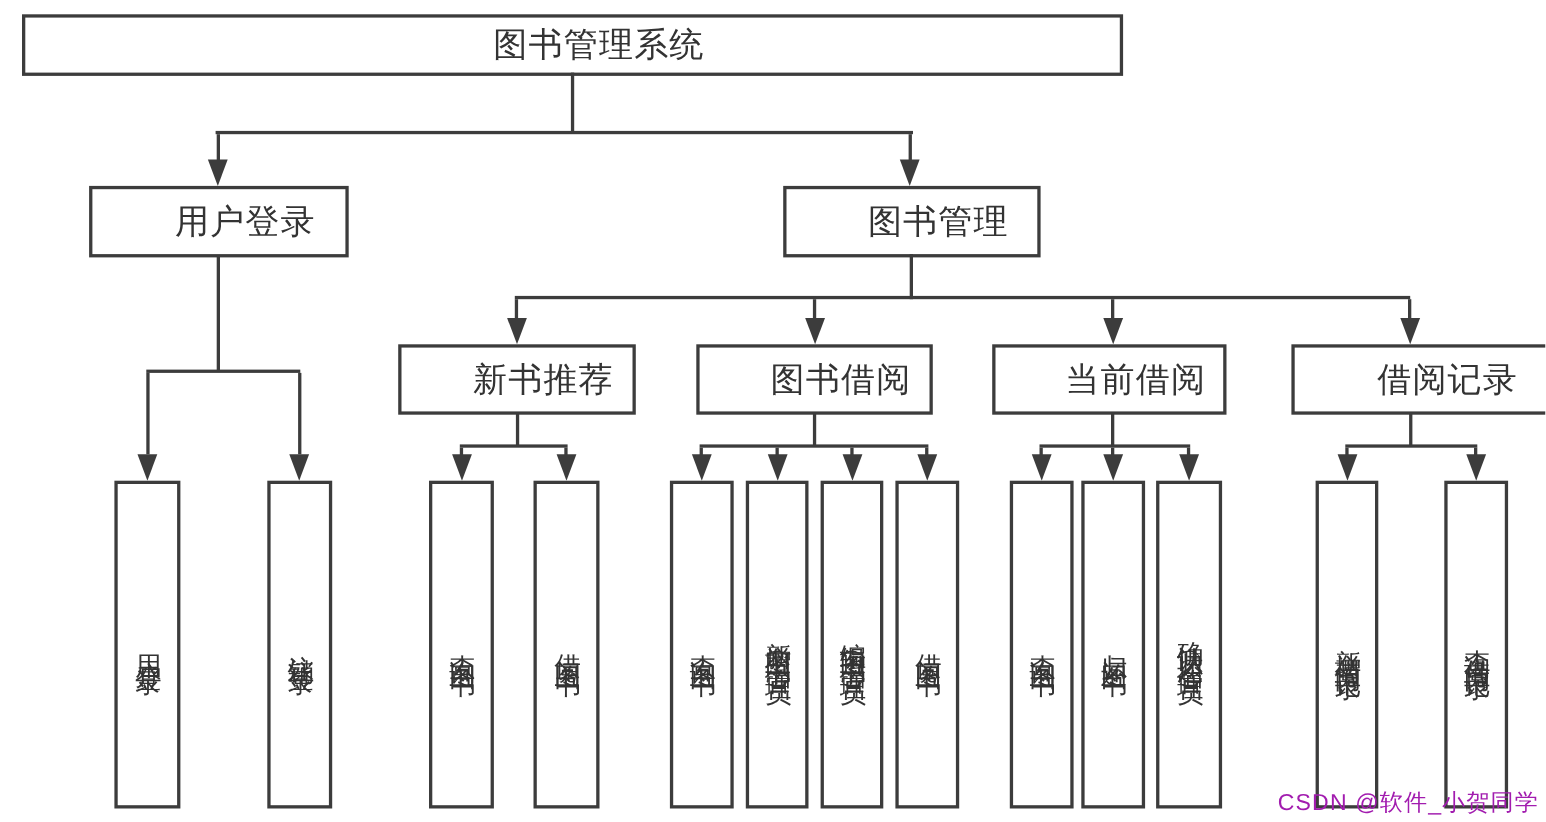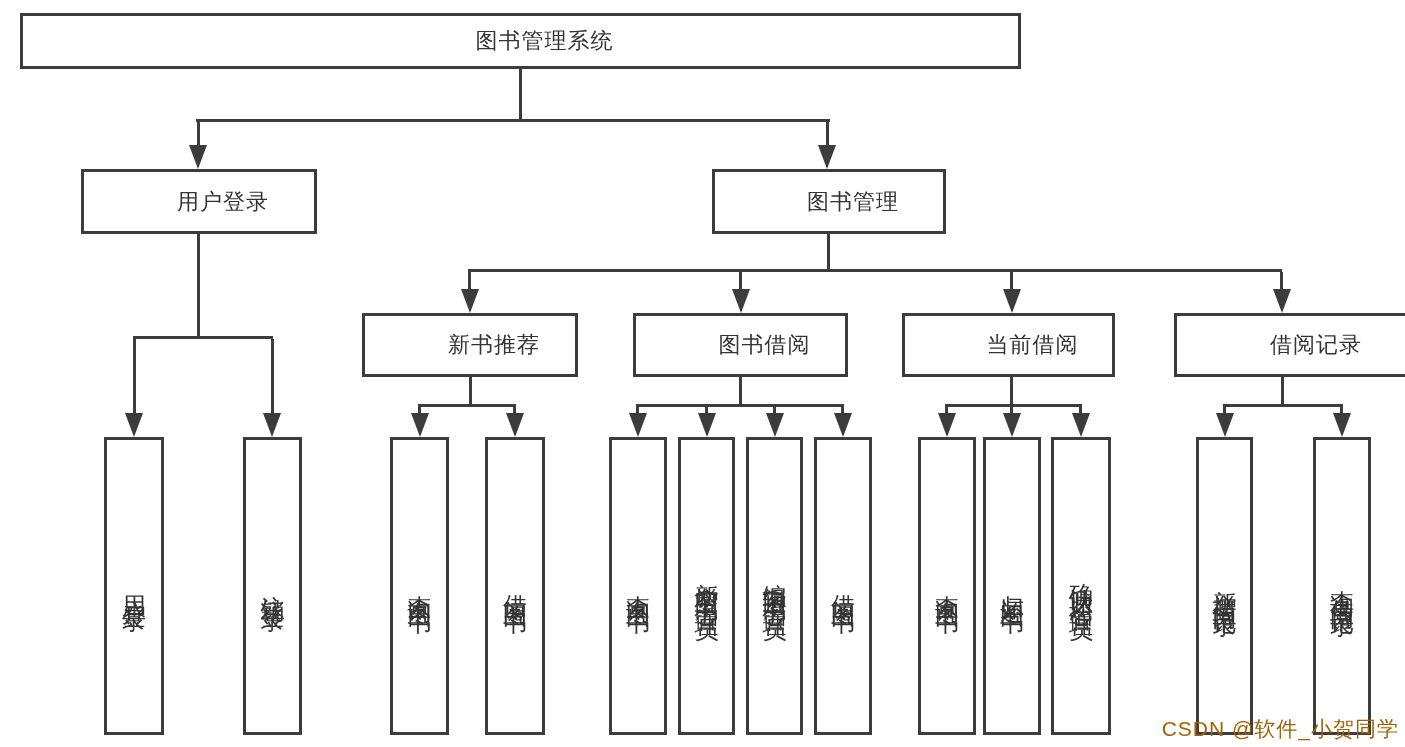--- a/index.html
+++ b/index.html
@@ -14,21 +14,21 @@
   .node {
     position: absolute;
     box-sizing: border-box;
     border: 3px solid #3c3c3c;
     background: #ffffff;
     display: flex;
     align-items: center;
     justify-content: center;
     color: #333333;
   }
-  .hnode { font-size: 22px; letter-spacing: 1px; padding-left: 48px; }
+  .hnode { font-size: 31px; letter-spacing: 1px; padding-left: 48px; }
   .vnode .vlabel {
     writing-mode: vertical-lr;
     text-orientation: mixed;
     font-size: 24px;
     line-height: 1;
     letter-spacing: 5px;
     color: #333333;
     white-space: nowrap;
   }
   .line { position: absolute; background: #3c3c3c; }
@@ -37,21 +37,21 @@
     width: 0; height: 0;
     border-left: 9px solid transparent;
     border-right: 9px solid transparent;
     border-top: 24px solid #3c3c3c;
   }
   .watermark {
     position: absolute;
     top: 715px;
     right: 6px;
     font-size: 21px;
-    color: #a16207;
+    color: #a21caf;
     letter-spacing: 1px;
     z-index: 5;
     white-space: nowrap;
   }
 </style>
 </head>
 <body>
 
 <div class="stage">
 

